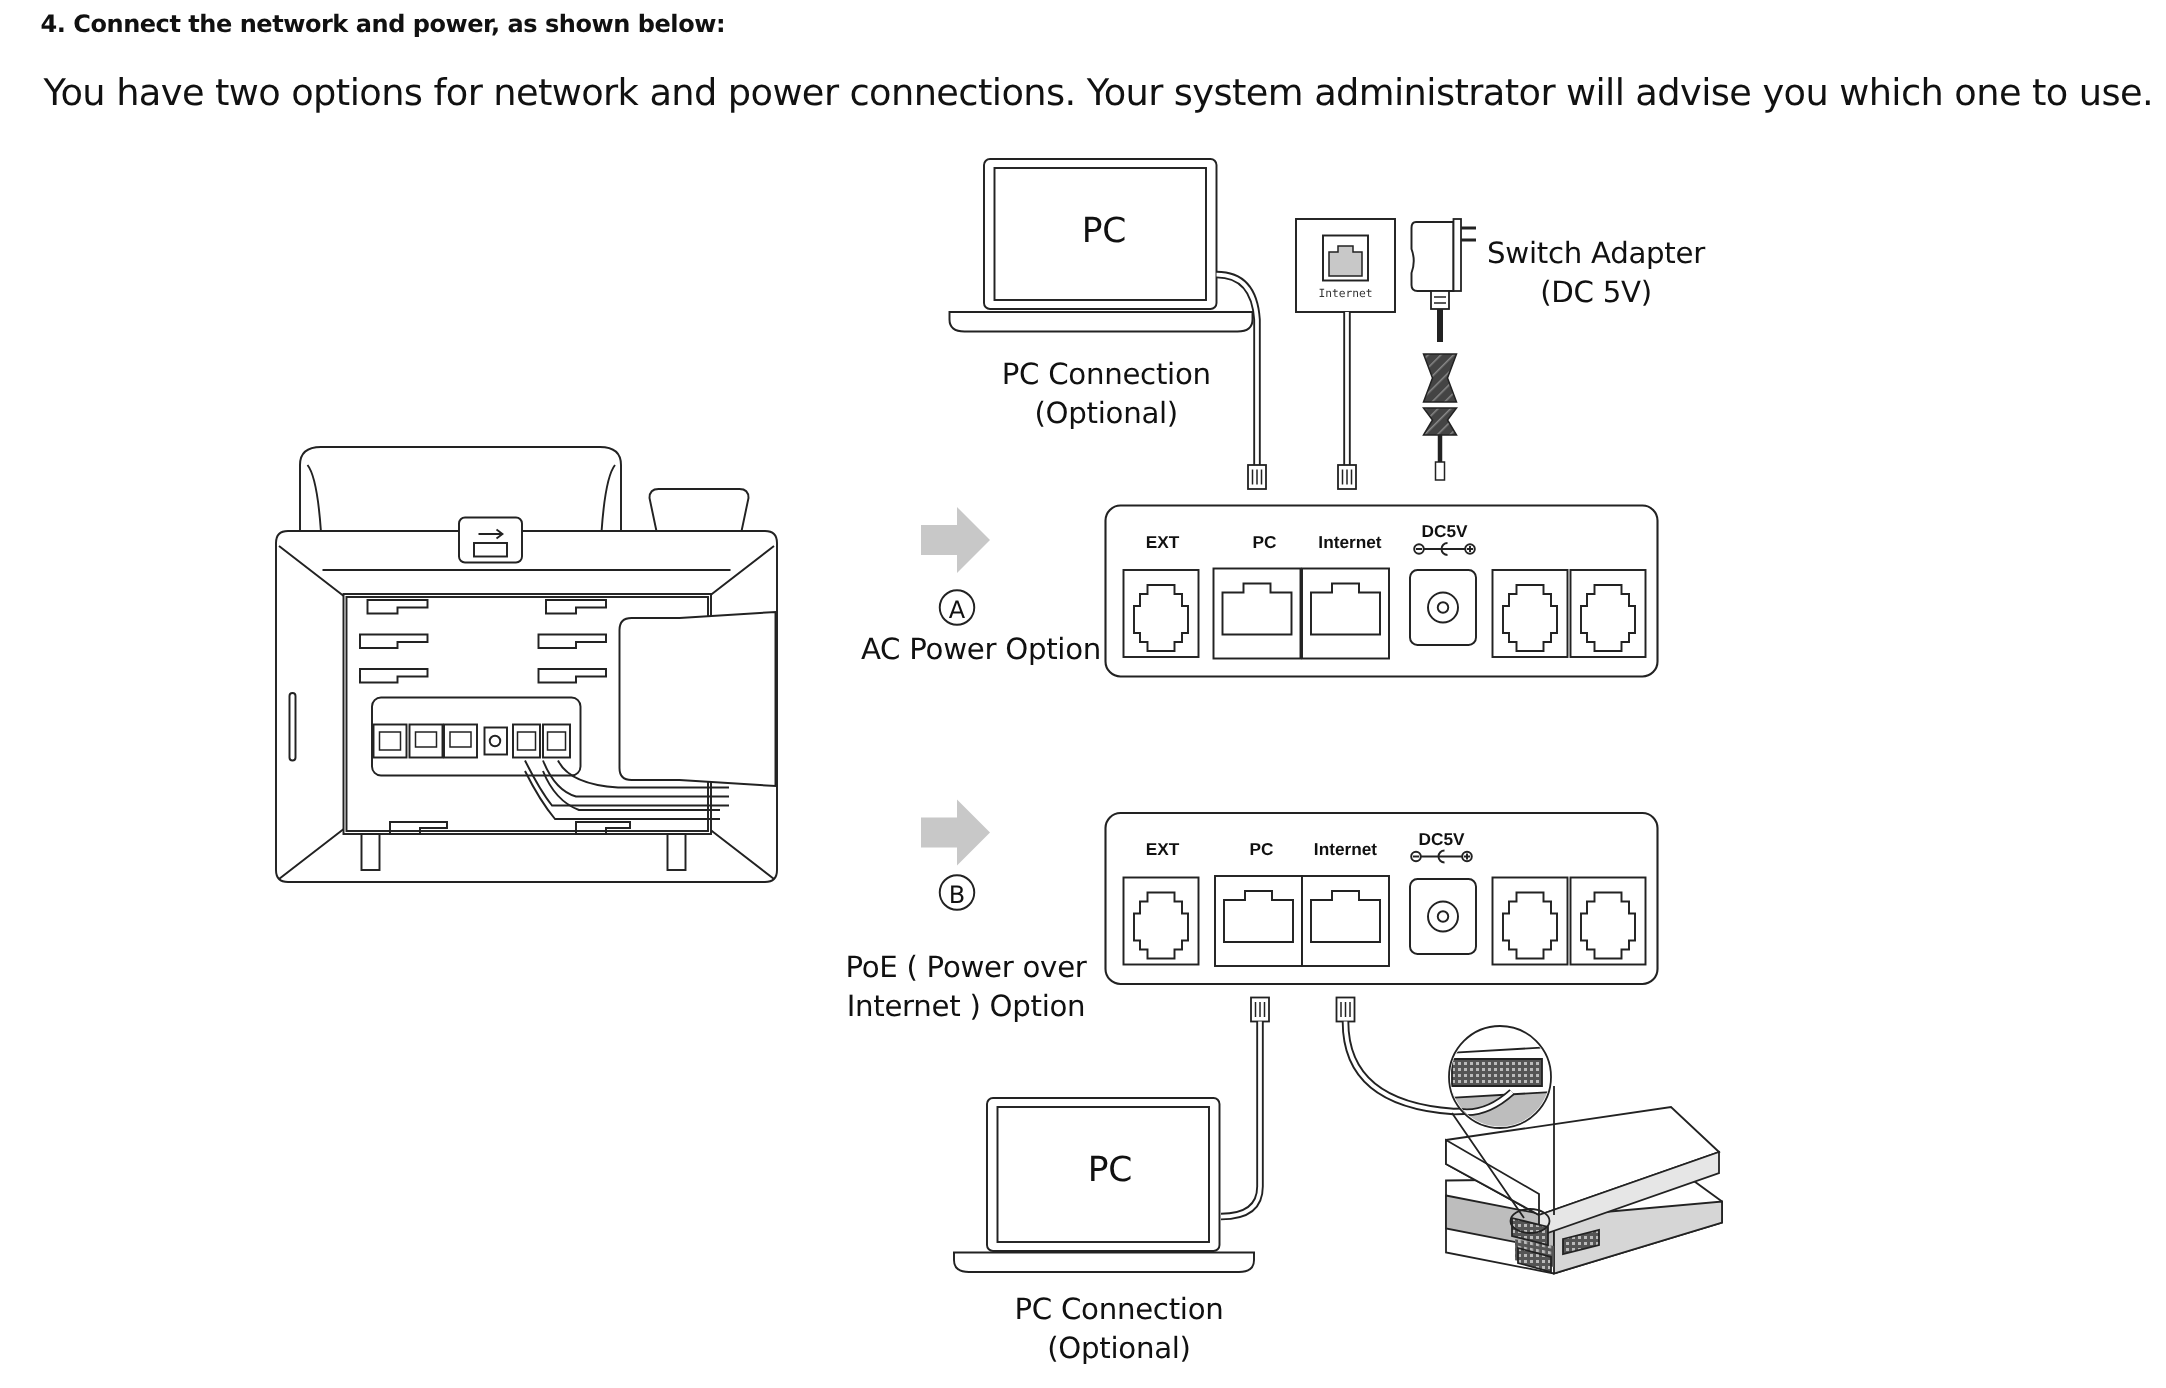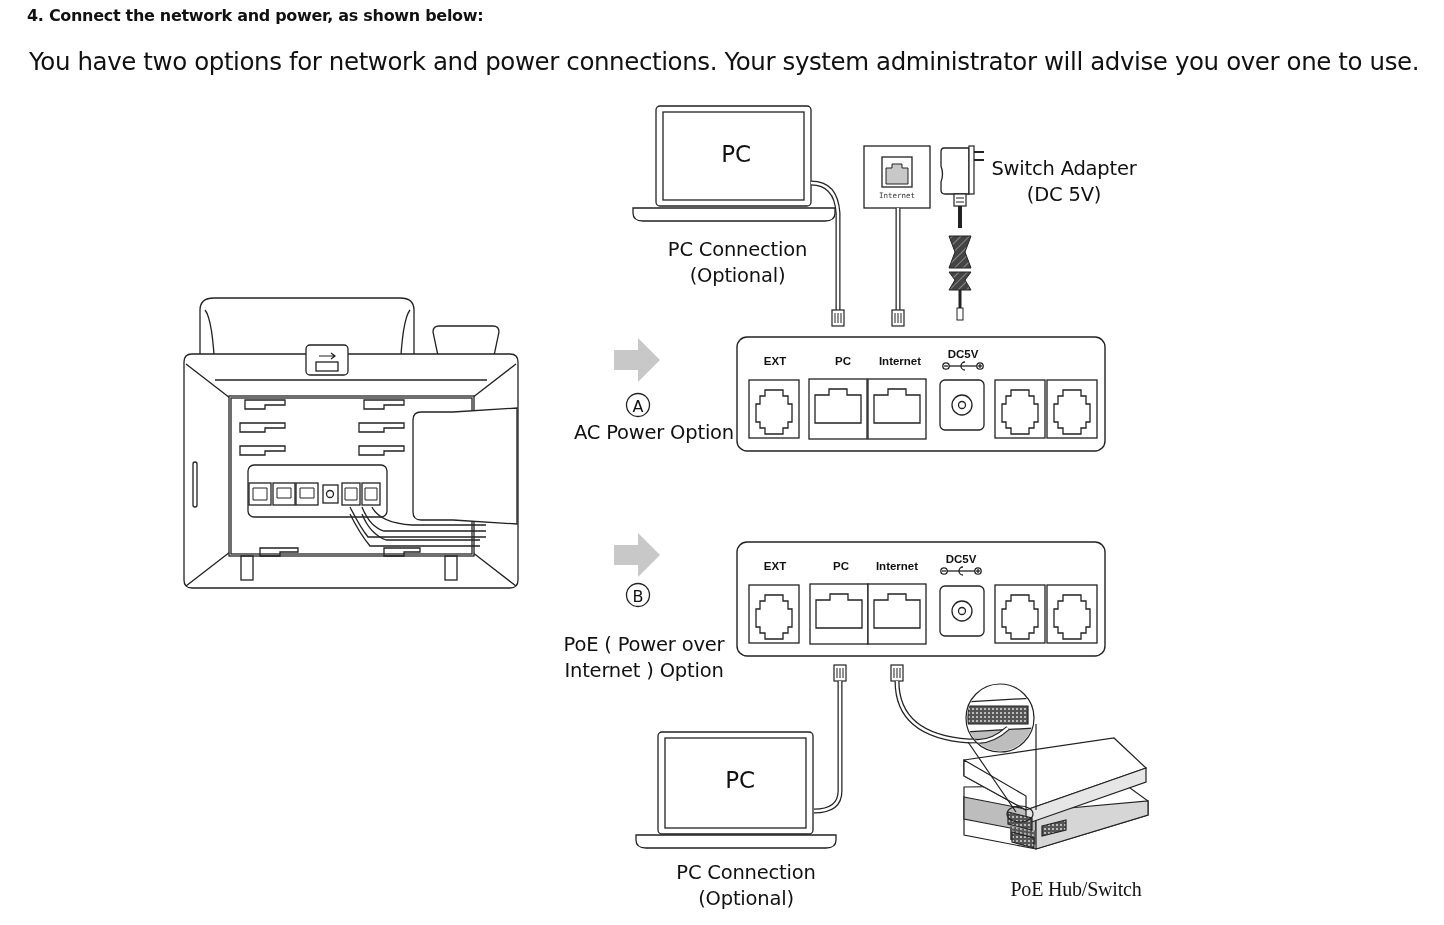--- a/index.html
+++ b/index.html
@@ -8,21 +8,21 @@
   .para { position:absolute; left:29px; top:44px; width:1410px; font-size:24.5px; line-height:35px; letter-spacing:-0.4px; }
   .lbl { position:absolute; font-size:19.5px; line-height:26px; text-align:center; white-space:nowrap; letter-spacing:-0.2px; }
   .lbl-serif { font-family:"Liberation Serif", serif; font-size:20px; }
   svg.diag { position:absolute; left:0; top:0; }
   .port-lbl { font-family:"Liberation Sans", sans-serif; font-weight:bold; font-size:11.5px; fill:#111; }
 </style>
 </head>
 <body>
 
 <div class="heading">4. Connect the network and power, as shown below:</div>
-<div class="para">You have two options for network and power connections. Your system administrator will advise you over one to use.</div>
+<div class="para">You have two options for network and power connections. Your system administrator will advise you which one to use.</div>
 
 <svg class="diag" width="1444" height="925" viewBox="0 0 1444 925">
   <defs>
     <pattern id="hatch" width="6" height="6" patternUnits="userSpaceOnUse" patternTransform="rotate(45)">
       <rect width="6" height="6" fill="#444"></rect>
       <line x1="0" y1="0" x2="0" y2="6" stroke="#888" stroke-width="2"></line>
     </pattern>
     <pattern id="dots" width="4" height="4" patternUnits="userSpaceOnUse">
       <rect width="4" height="4" fill="#555"></rect>
       <rect width="2" height="2" fill="#bbb"></rect>
@@ -240,14 +240,13 @@
   <div>PoE ( Power over</div>
   <div>Internet ) Option</div>
 </div>
 
 <div class="lbl" style="left:704px; top:767px; width:72px; font-size:23px;">PC</div>
 <div class="lbl" style="left:662px; top:860px; width:168px;">
   <div>PC Connection</div>
   <div>(Optional)</div>
 </div>
 <div class="lbl lbl-serif" style="left:950px; top:877px; width:252px; line-height:24px;">
-  <div>PoE Hub/Switch</div>
 </div>
 
 </body></html>

